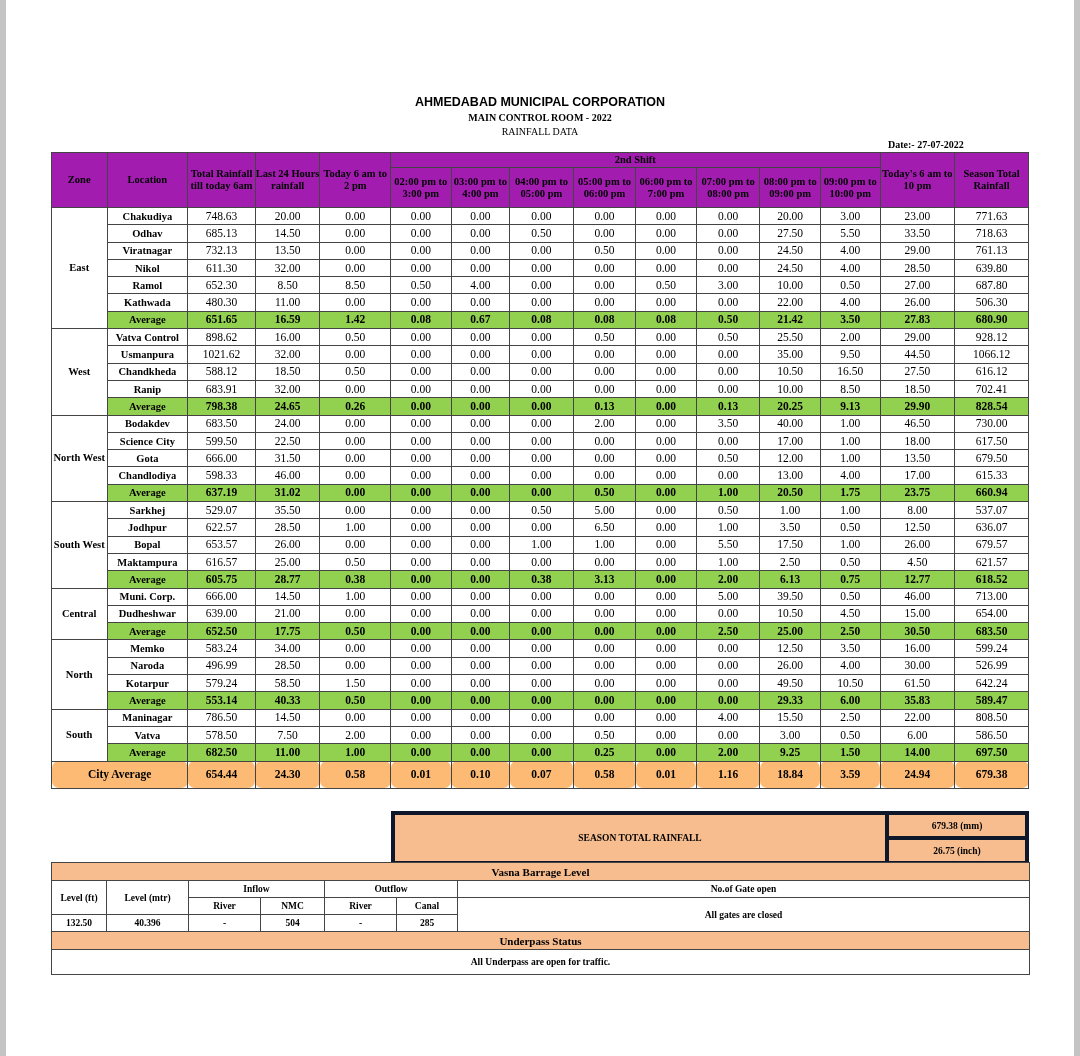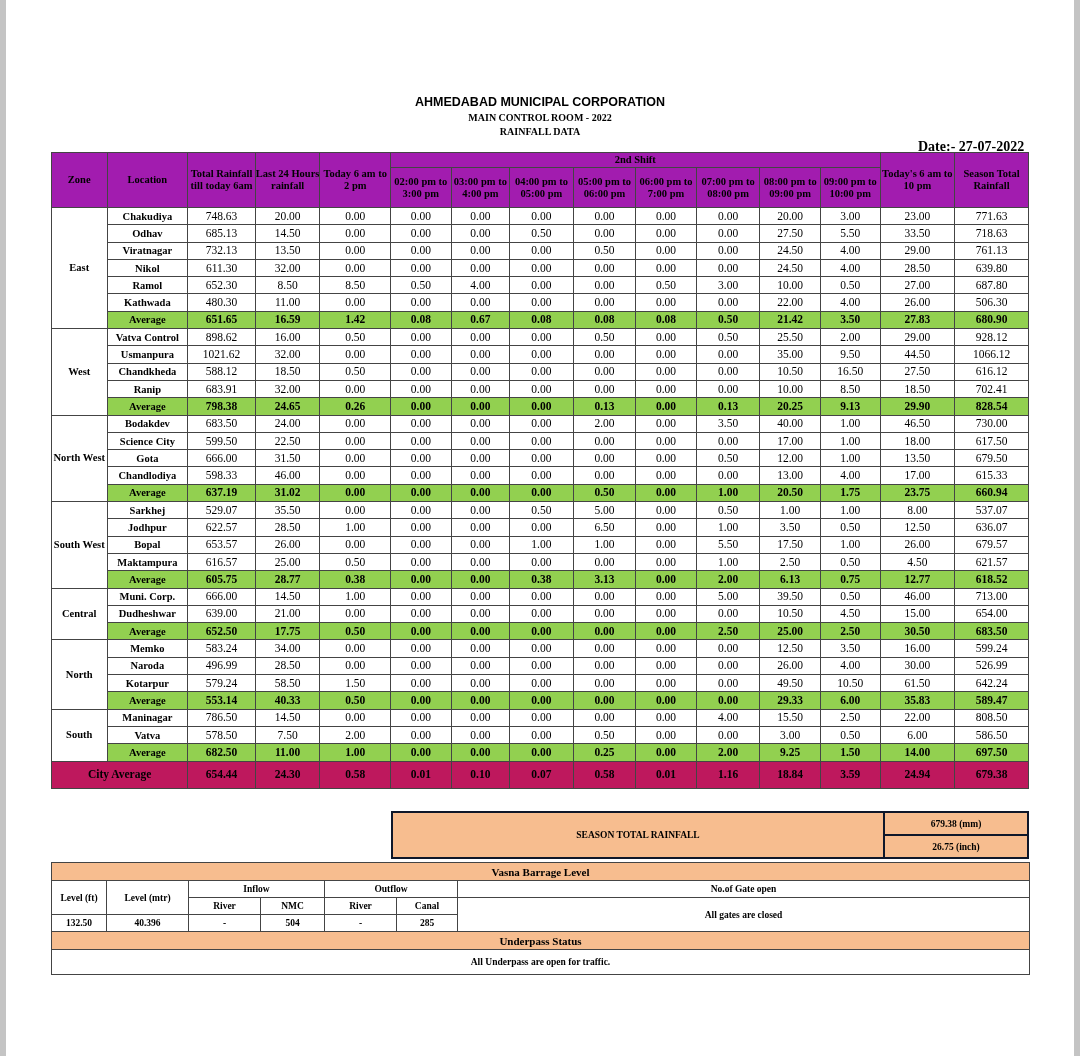--- a/index.html
+++ b/index.html
@@ -1,34 +1,34 @@
 <!DOCTYPE html>
 <html><head>
 <meta charset="utf-8">
 <style>
   html, body { margin:0; padding:0; background:#ffffff; }
   body { width:1080px; height:1056px; position:relative; overflow:hidden; font-family:"Liberation Serif", serif; color:#000; }
   .edge-left { position:absolute; left:0; top:0; width:6px; height:1056px; background:#c4c4c4; }
   .edge-right { position:absolute; right:0; top:0; width:6px; height:1056px; background:#c4c4c4; }
   .title1 { position:absolute; top:95px; left:0; width:1080px; text-align:center; font-family:"Liberation Sans", sans-serif; font-weight:bold; font-size:12.5px; }
   .title2 { position:absolute; top:112px; left:0; width:1080px; text-align:center; font-weight:bold; font-size:10px; }
-  .title3 { position:absolute; top:126px; left:0; width:1080px; text-align:center; font-weight:bold; font-size:10px; }
-  .date { position:absolute; top:139px; left:918px; font-weight:bold; font-size:14px; }
+  .title3 { position:absolute; top:126px; left:0; width:1080px; text-align:center; font-weight:normal; font-size:10px; }
+  .date { position:absolute; top:139px; left:888px; font-weight:bold; font-size:10px; }
 
   table { border-collapse:collapse; }
   #main { position:absolute; left:51px; top:152px; width:978px; table-layout:fixed; font-size:11.5px; }
   #main td, #main th { border:1px solid #444; text-align:center; padding:0; height:16.3px; line-height:15px; white-space:nowrap; overflow:hidden; }
   #main th { background:#a21caf; font-weight:bold; font-size:10.5px; line-height:12px; }
   #main td.zone { font-weight:bold; background:#fff; font-size:10.5px; line-height:14px; border-bottom:1px solid #444; }
   #main td.loc { font-weight:bold; font-size:10.5px; }
   #main tr.avg td { background:#92d050; font-weight:bold; }
-  #main tr.city td { background:#be185d; font-weight:bold; height:26px; }
+  #main tr.city td { background:#fdba74; font-weight:bold; height:26px;border-radius:7px; }
 
   #season { position:absolute; left:391px; top:811px; width:638px; font-weight:bold; font-size:9.5px; }
-  #season td { background:#f7bd8f; border:2px solid #0f172a; text-align:center; height:19px; }
+  #season td { background:#f7bd8f; border:4px solid #0f172a; text-align:center; height:19px; }
 
   #barrage { position:absolute; left:51px; top:862px; width:978px; font-size:9.5px; font-weight:bold; table-layout:fixed; }
   #barrage td { border:1px solid #444; text-align:center; height:16px; padding:0; }
   #barrage td.hdr { background:#f7bd8f; font-size:11px; height:17px;margin-left:16px; }
   #barrage td.msg { height:24px; }
 </style>
 </head>
 <body>
 
 <div class="edge-left"></div>

